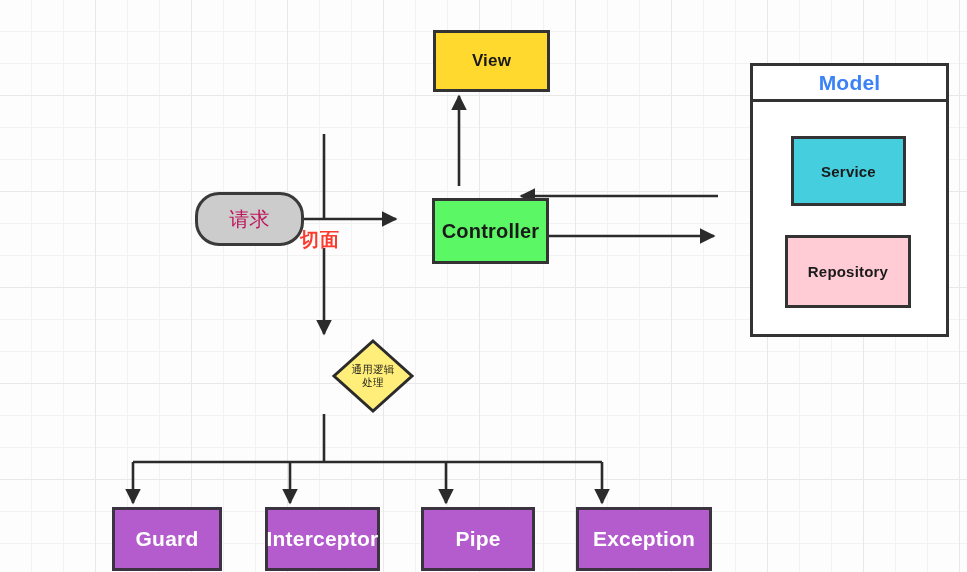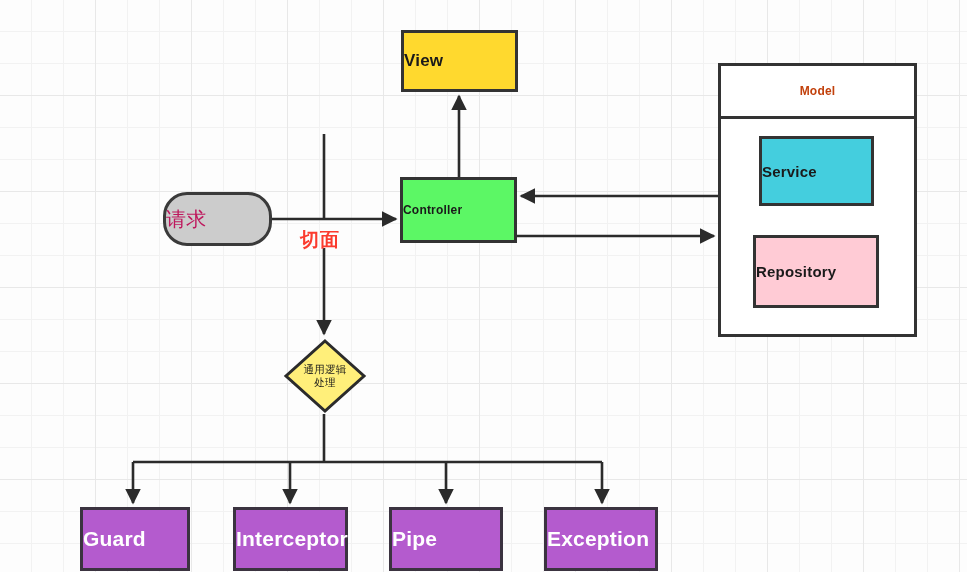--- a/index.html
+++ b/index.html
@@ -27,75 +27,76 @@
     left: 0;
     top: 0;
     width: 967px;
     height: 572px;
   }
   .node {
     position: absolute;
     box-sizing: border-box;
     display: flex;
     align-items: center;
-    justify-content: flex-start;
+    justify-content: center;
     text-align: center;
     border: 3px solid #333333;
     font-weight: bold;
     color: #1a1a1a;
     letter-spacing: 0.2px;
+    margin-left: 32px;
   }
   #view-node {
     left: 401px; top: 30px; width: 117px; height: 62px;
     background: #ffd92e;
     font-size: 17px;
   }
   #controller-node {
-    left: 400px; top: 177px; width: 117px; height: 66px;
+    left: 400px; top: 198px; width: 117px; height: 66px;
     background: #5cf765;
-    font-size: 12px;
+    font-size: 20px;
   }
   #request-node {
     left: 163px; top: 192px; width: 109px; height: 54px;
     background: #cccccc;
     border: 3px solid #3a3a3a;
     border-radius: 24px;
     font-size: 20px;
     font-weight: normal;
     color: #be185d;
   }
   #model-node {
     left: 718px; top: 63px; width: 199px; height: 274px;
     background: #ffffff;
     display: block;
     padding: 0;
   }
   #model-header {
-    height: 53px;
+    height: 36px;
     border-bottom: 3px solid #333333;
     display: flex;
     align-items: center;
     justify-content: center;
-    font-size: 12px;
+    font-size: 21px;
     font-weight: bold;
-    color: #c2410c;
+    color: #3b82f6;
     box-sizing: border-box;
   }
   #service-node {
     left: 759px; top: 136px; width: 115px; height: 70px;
     background: #44cede;
     font-size: 15px;
   }
   #repository-node {
     left: 753px; top: 235px; width: 126px; height: 73px;
     background: #ffcbd5;
     font-size: 15px;
   }
   #diamond-node {
-    left: 283px; top: 338px;
+    left: 299px; top: 338px;
     width: 84px; height: 76px;
     border: none;
     background: transparent;
     display: block;
   }
   .diamond-shape {
     position: absolute;
     left: 0; top: 0;
     width: 100%; height: 100%;
   }
@@ -114,21 +115,21 @@
     background: #b45bce;
     color: #ffffff;
     font-size: 21px;
     top: 507px;
     height: 64px;
     border: 3px solid #3b3340;
   }
   #guard-node { left: 80px; width: 110px; }
   #interceptor-node { left: 233px; width: 115px; }
   #pipe-node { left: 389px; width: 114px; }
-  #exception-node { left: 544px; width: 114px; }
+  #exception-node { left: 544px; width: 136px; }
   #aspect-label {
     position: absolute;
     left: 300px; top: 227px;
     font-size: 19px;
     font-weight: bold;
     color: #fb3b2e;
     letter-spacing: 1px;
   }
 </style>
 </head>

